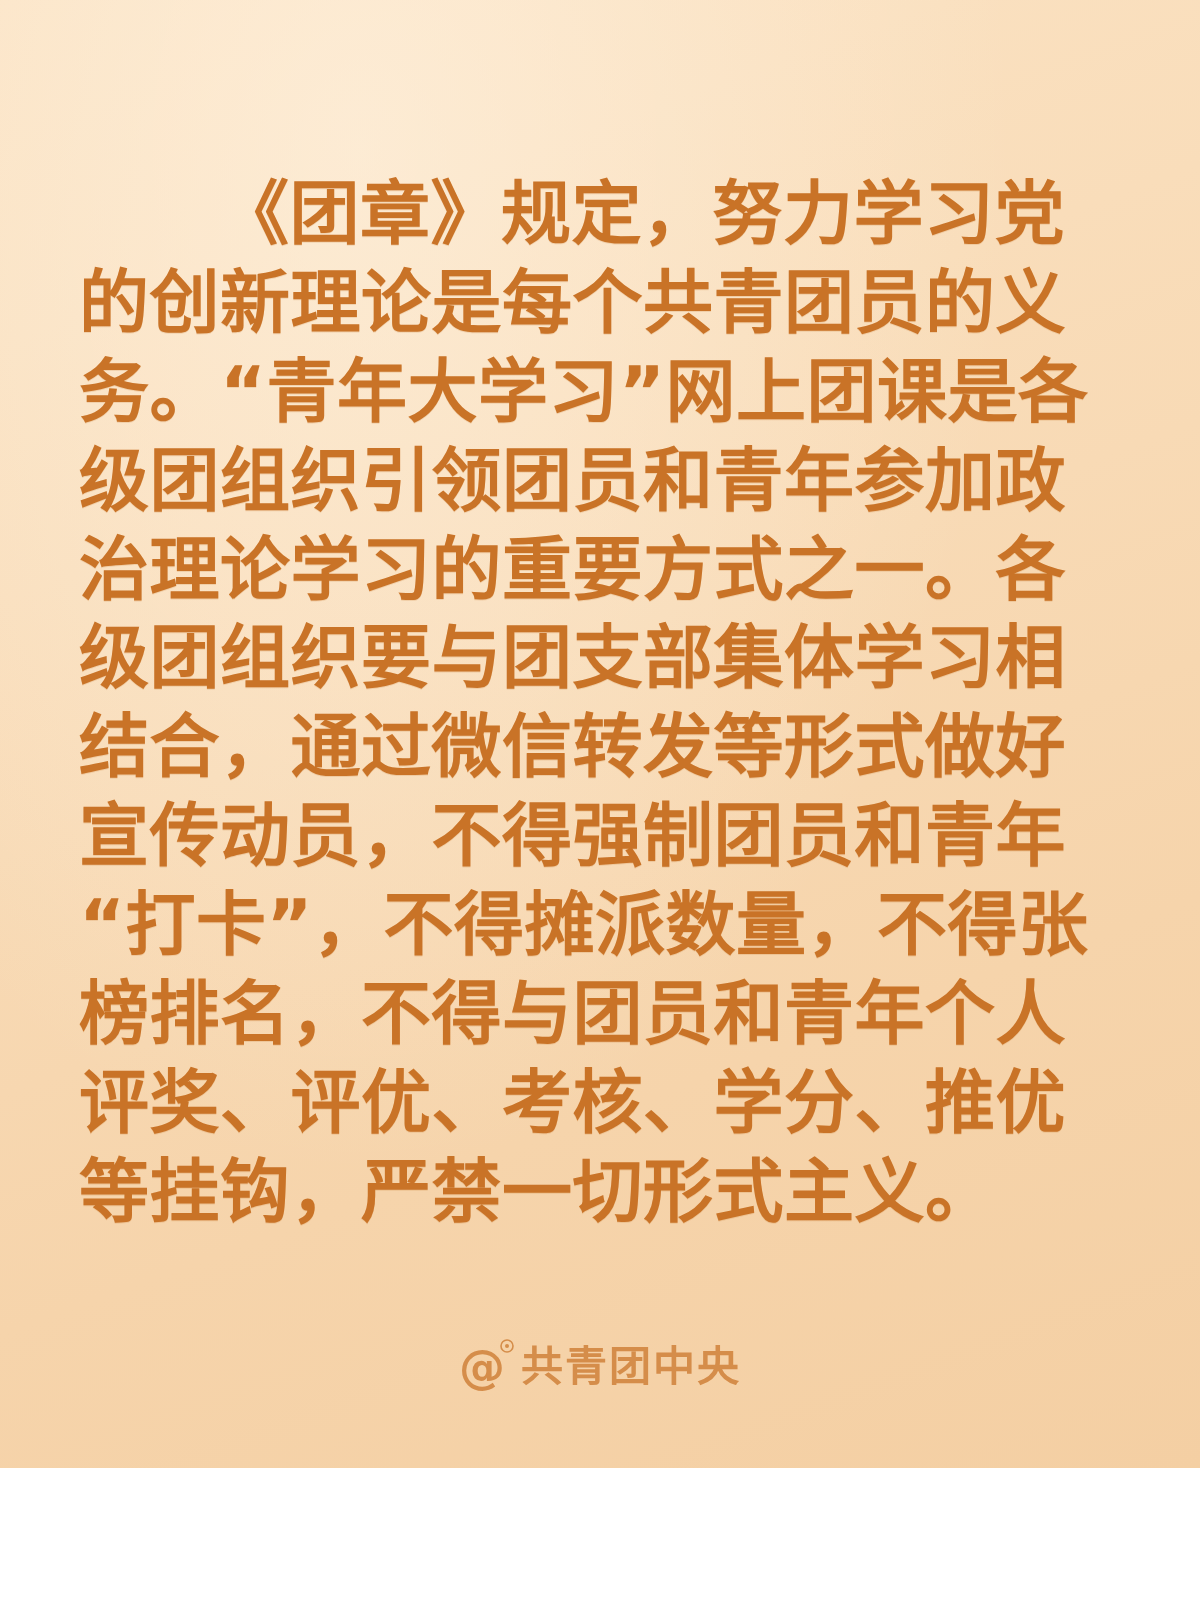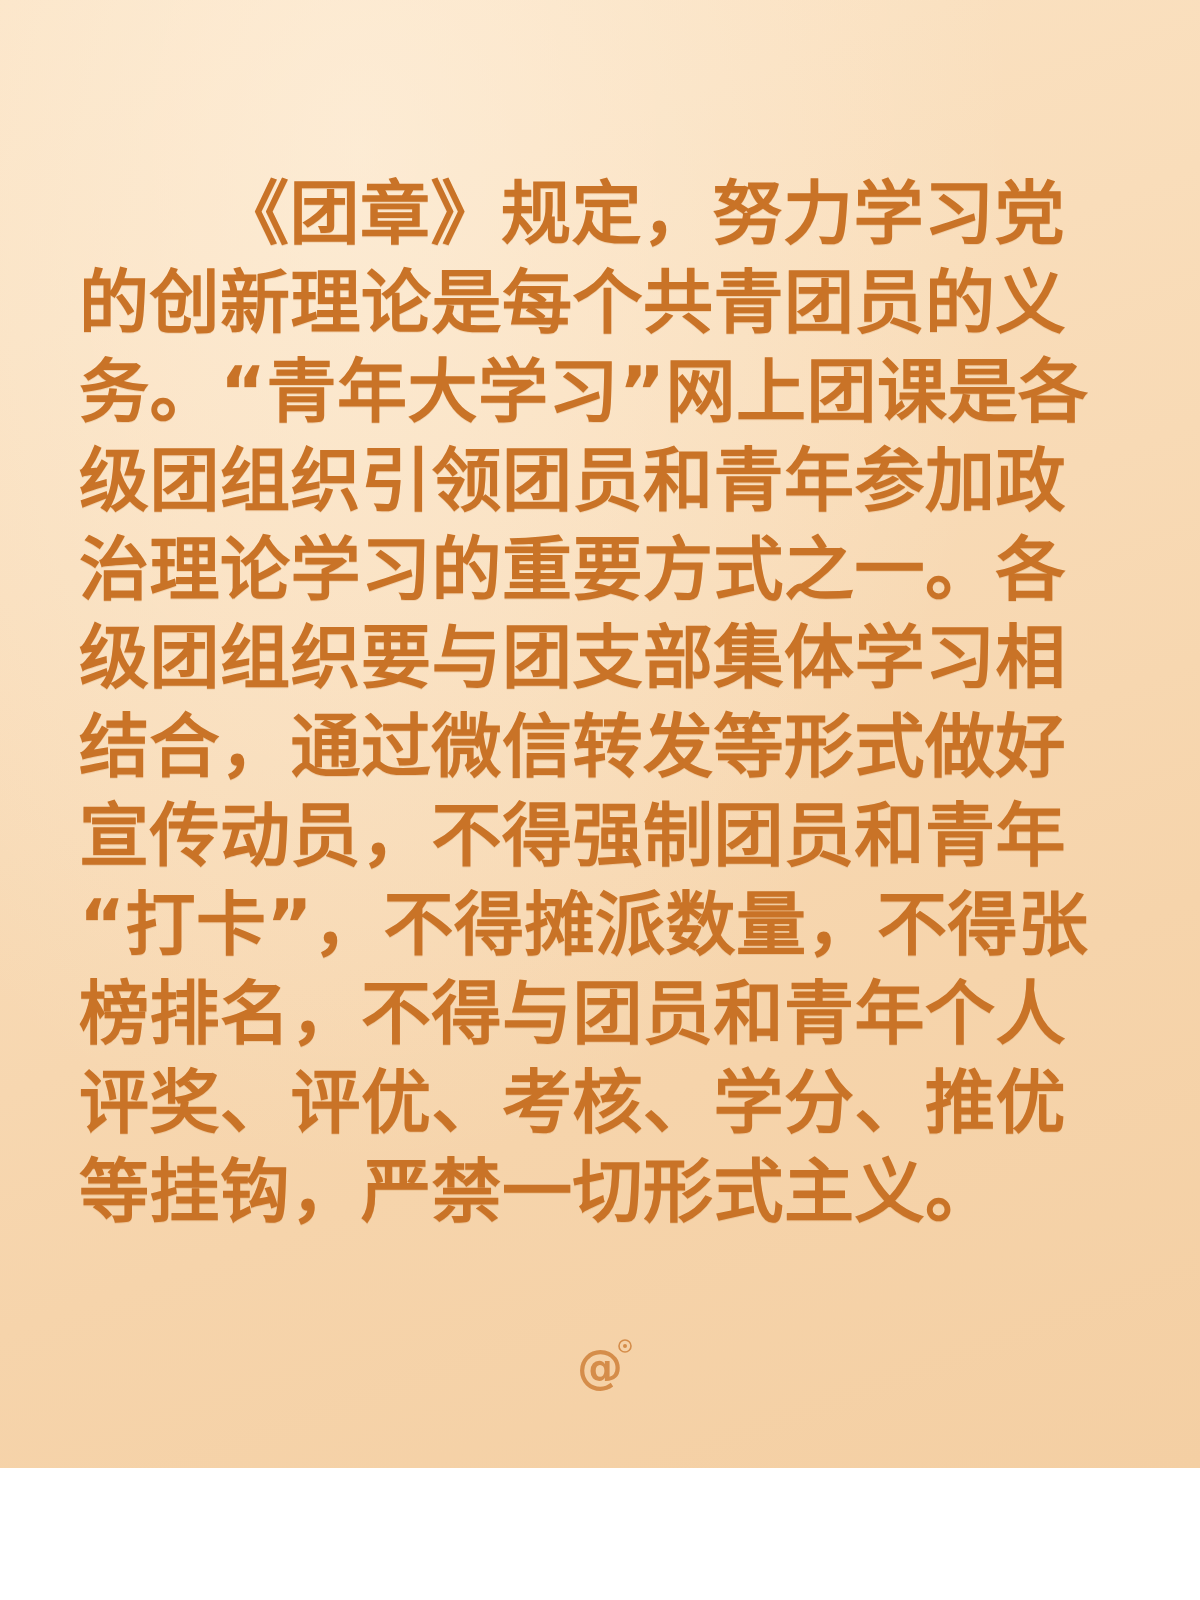--- a/index.html
+++ b/index.html
@@ -97,15 +97,16 @@
   <div class="body-text">《团章》规定，努力学习党的创新理论是每个共青团员的义务。“青年大学习”网上团课是各级团组织引领团员和青年参加政治理论学习的重要方式之一。各级团组织要与团支部集体学习相结合，通过微信转发等形式做好宣传动员，不得强制团员和青年“打卡”，不得摊派数量，不得张榜排名，不得与团员和青年个人评奖、评优、考核、学分、推优等挂钩，严禁一切形式主义。</div>
 
   <div class="footer">
     <span class="weibo-at">
       <span>@</span>
       <svg class="spark" viewBox="0 0 16 16">
         <circle cx="8" cy="8" r="6" fill="none" stroke="#c97327" stroke-width="1.6"></circle>
         <circle cx="8" cy="8" r="2" fill="#c97327"></circle>
       </svg>
     </span>
+    <span class="brand-name">共青团中央</span>
   </div>
 
 </div>
 
 </body></html>

